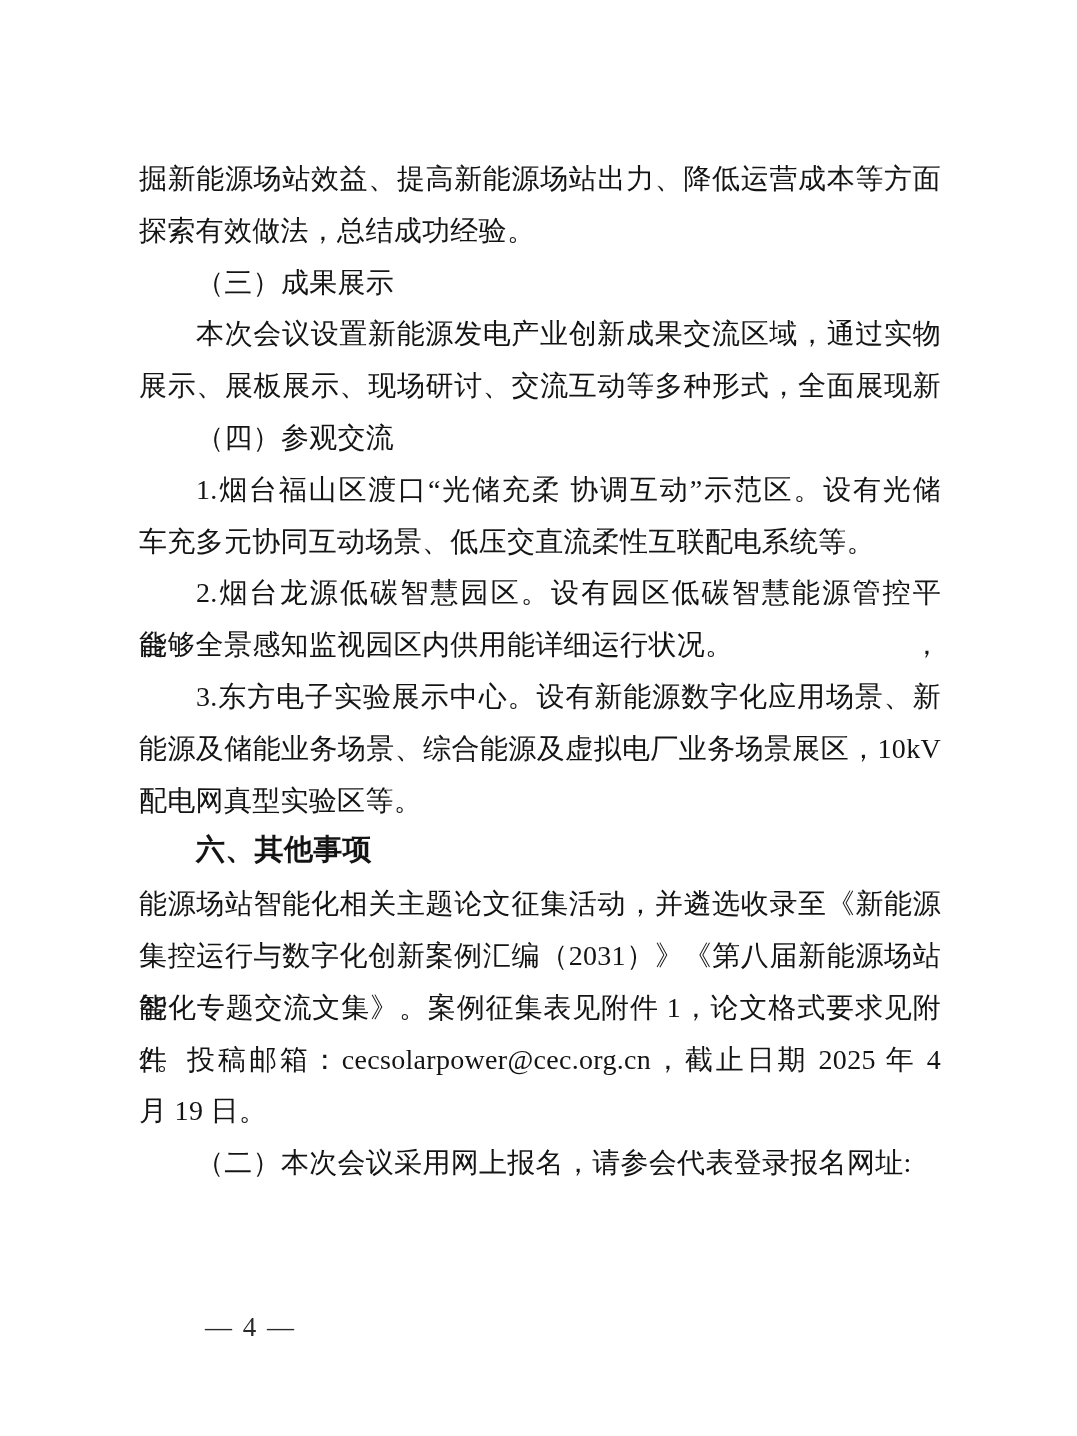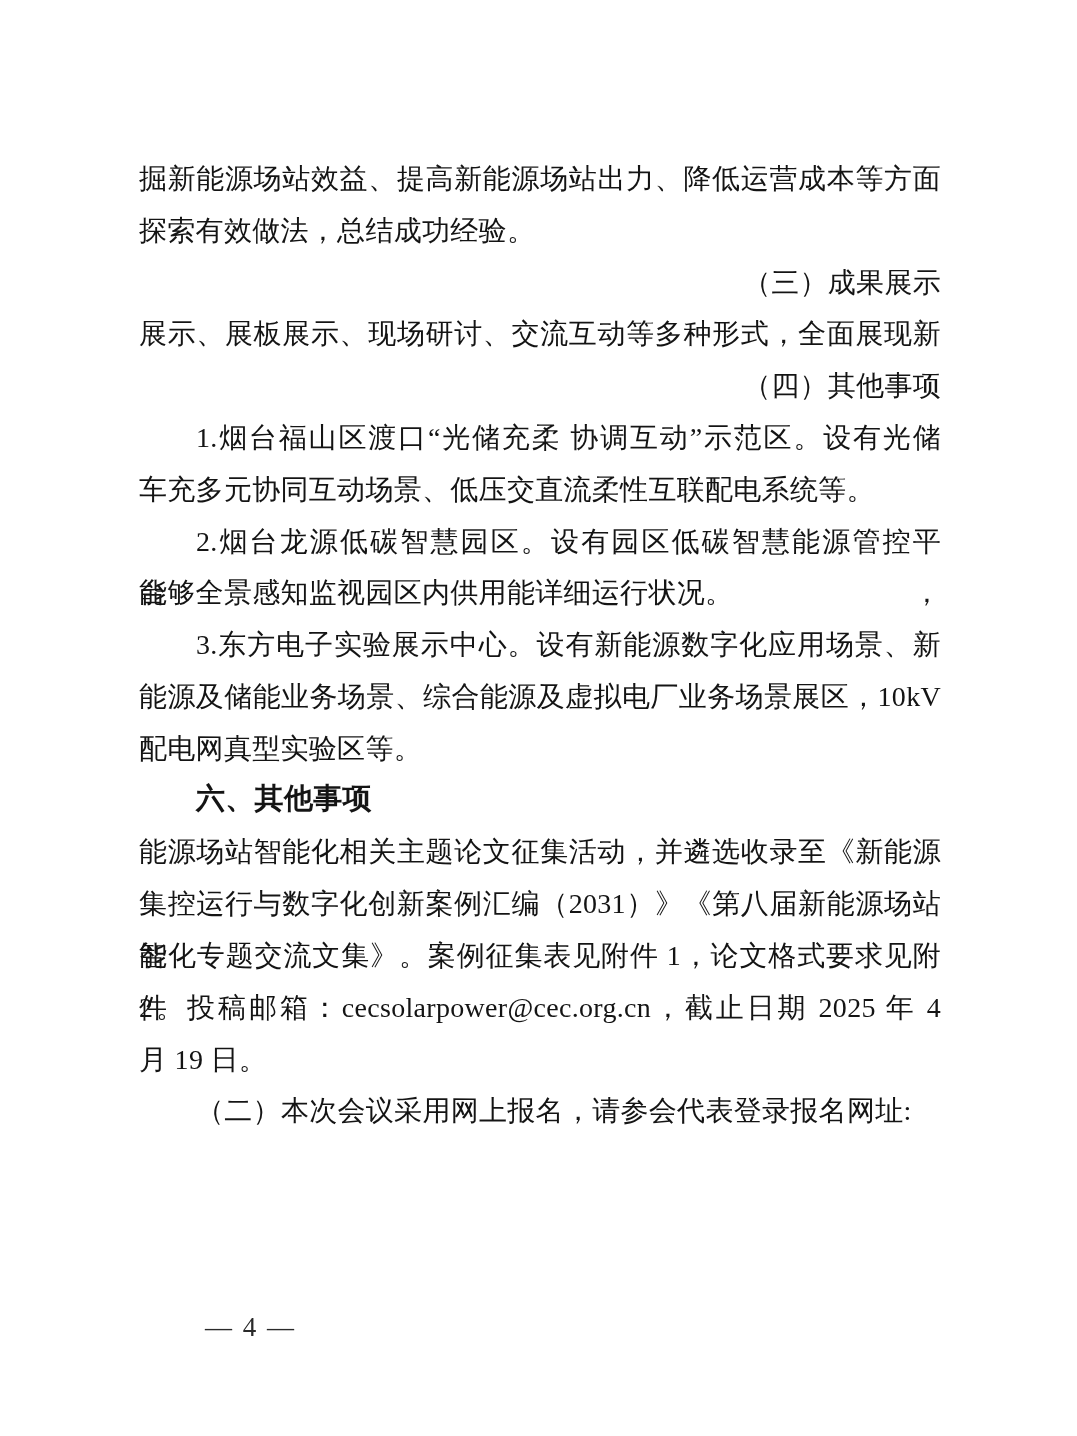--- a/index.html
+++ b/index.html
@@ -36,21 +36,20 @@
   .jf {
     white-space: normal;
     text-align: justify;
     text-align-last: justify;
     text-justify: inter-character;
   }
   .ind { text-indent: 57px; }
   .h-kai {
     font-family: "Liberation Serif", "DejaVu Serif", serif;
     font-weight: 500;
-    text-align: right;
   }
   .h-bold {
     font-family: Liberation Mono, monospace;
     font-weight: 700;
     font-size: 29px;
   }
   .footer {
     position: absolute;
     left: 205px;
     top: 1312px;
@@ -61,22 +60,23 @@
   }
 </style>
 </head>
 <body>
 
 <div class="page">
   <div class="content">
     <div class="line jf">掘新能源场站效益、提高新能源场站出力、降低运营成本等方面</div>
     <div class="line">探索有效做法，总结成功经验。</div>
     <div class="line h-kai ind">（三）成果展示</div>
+    <div class="line jf ind">本次会议设置新能源发电产业创新成果交流区域，通过实物</div>
     <div class="line jf">展示、展板展示、现场研讨、交流互动等多种形式，全面展现新</div>
-    <div class="line h-kai ind">（四）其他事项</div>
+    <div class="line h-kai ind">（四）参观交流</div>
     <div class="line jf ind">1.烟台福山区渡口“光储充柔 协调互动”示范区。设有光储</div>
     <div class="line">车充多元协同互动场景、低压交直流柔性互联配电系统等。</div>
     <div class="line jf ind">2.烟台龙源低碳智慧园区。设有园区低碳智慧能源管控平台，</div>
     <div class="line">能够全景感知监视园区内供用能详细运行状况。</div>
     <div class="line jf ind">3.东方电子实验展示中心。设有新能源数字化应用场景、新</div>
     <div class="line jf">能源及储能业务场景、综合能源及虚拟电厂业务场景展区，10kV</div>
     <div class="line">配电网真型实验区等。</div>
     <div class="line h-bold ind">六、其他事项</div>
     <div class="line jf">能源场站智能化相关主题论文征集活动，并遴选收录至《新能源</div>
     <div class="line jf">集控运行与数字化创新案例汇编（2031）》《第八届新能源场站智</div>

